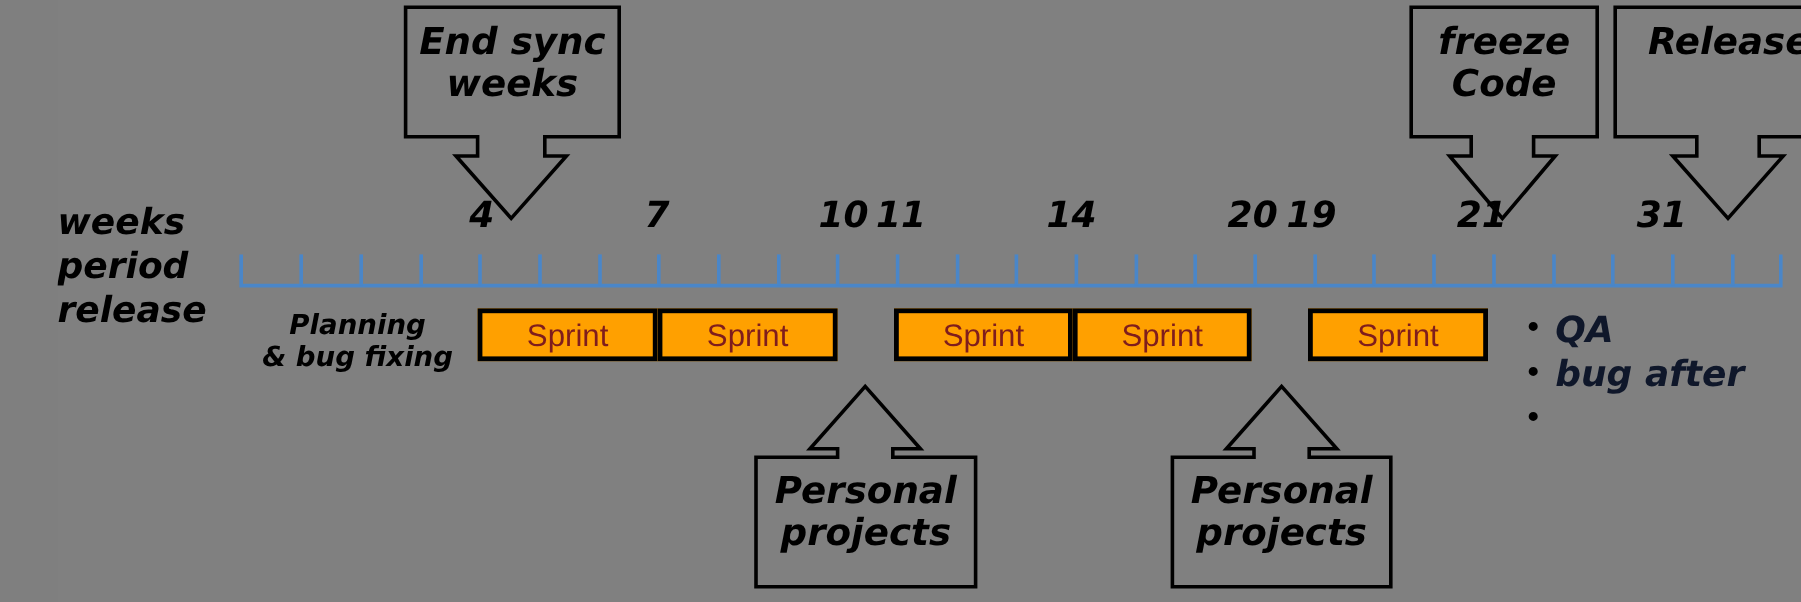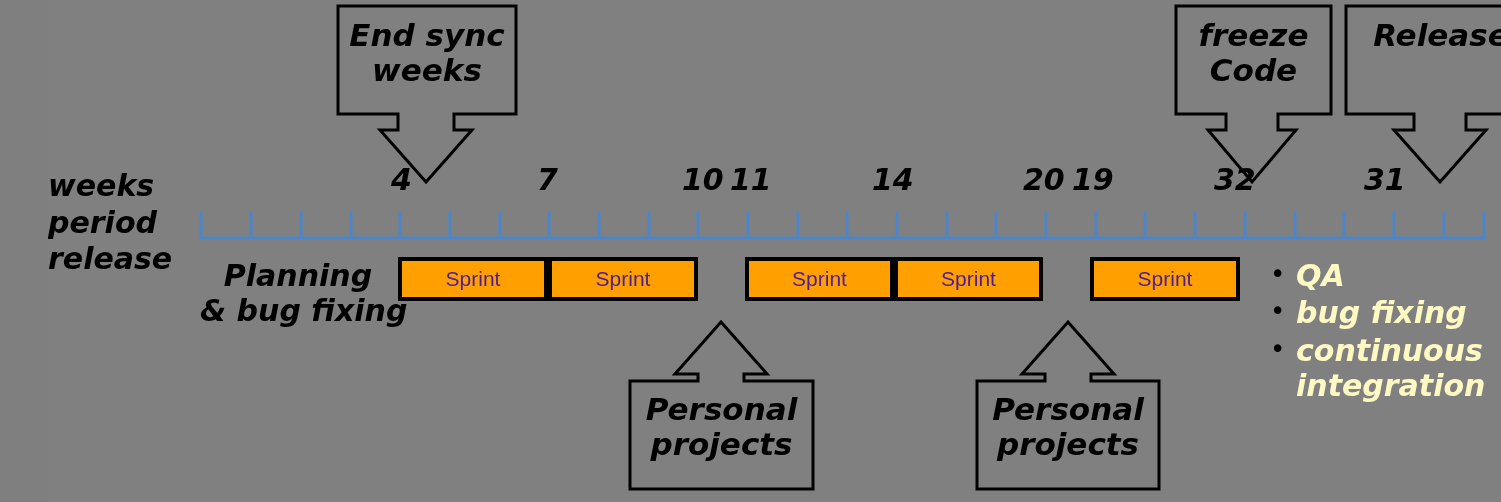--- a/index.html
+++ b/index.html
@@ -58,39 +58,39 @@
     font-size: 30px;
     font-style: italic;
     font-weight: bold;
   }
   .axis-caption {
     font-size: 30px;
     text-align: left;
     line-height: 1.22;
   }
   .planning-label {
-    font-size: 30px;
+    font-size: 23px;
     text-align: center;
     line-height: 1.18;
   }
   .sprint-box {
     position: absolute;
     background: #FFA000;
     border: 4px solid #000000;
     box-sizing: border-box;
     display: flex;
     align-items: center;
     justify-content: center;
   }
   .sprint-box span {
     font-family: "Liberation Sans", sans-serif;
-    font-size: 21px;
+    font-size: 26px;
     font-style: normal;
     font-weight: normal;
-    color: #4c1d95;
+    color: #7f1d1d;
   }
   .bullet-list {
     position: absolute;
     left: 1222px;
     top: 258px;
     width: 280px;
   }
   .bullet-row {
     display: flex;
     align-items: flex-start;
@@ -101,21 +101,21 @@
     line-height: 1.3;
     width: 26px;
     flex: none;
     color: #000;
     font-style: normal;
   }
   .bullet-text {
     font-size: 30px;
     font-style: italic;
     font-weight: bold;
-    color: #fef9c3;
+    color: #0f172a;
     line-height: 1.18;
   }
 </style>
 </head>
 <body>
 
 <div id="canvas">
 
   <svg class="layer" viewBox="0 0 1501 502">
 
@@ -200,21 +200,21 @@
     <div>release</div>
   </div>
 
   <div class="txt tick-label" style="left:343px; top:163px;">4</div>
   <div class="txt tick-label" style="left:489px; top:163px;">7</div>
   <div class="txt tick-label" style="left:634px; top:163px;">10</div>
   <div class="txt tick-label" style="left:682px; top:163px;">11</div>
   <div class="txt tick-label" style="left:824px; top:163px;text-align:center;">14</div>
   <div class="txt tick-label" style="left:975px; top:163px;">20</div>
   <div class="txt tick-label" style="left:1024px; top:163px;">19</div>
-  <div class="txt tick-label" style="left:1166px; top:163px;">32</div>
+  <div class="txt tick-label" style="left:1166px; top:163px;">21</div>
   <div class="txt tick-label" style="left:1316px; top:163px;">31</div>
 
   <div class="txt planning-label" style="left:152px; top:258px; width:196px;">
     <div>Planning</div>
     <div>&amp; bug fixing</div>
   </div>
 
   <div class="sprint-box" style="left:350px; top:257px; width:150px; height:44px;">
     <span>Sprint</span>
   </div>
@@ -231,24 +231,20 @@
     <span>Sprint</span>
   </div>
 
   <div class="bullet-list">
     <div class="bullet-row">
       <span class="bullet-dot">•</span>
       <span class="bullet-text">QA</span>
     </div>
     <div class="bullet-row">
       <span class="bullet-dot">•</span>
-      <span class="bullet-text">bug fixing</span>
+      <span class="bullet-text">bug after</span>
     </div>
     <div class="bullet-row">
       <span class="bullet-dot">•</span>
-      <span class="bullet-text">
-        <span style="display:block;">continuous</span>
-        <span style="display:block;">integration</span>
-      </span>
     </div>
   </div>
 
 </div>
 
 </body></html>

